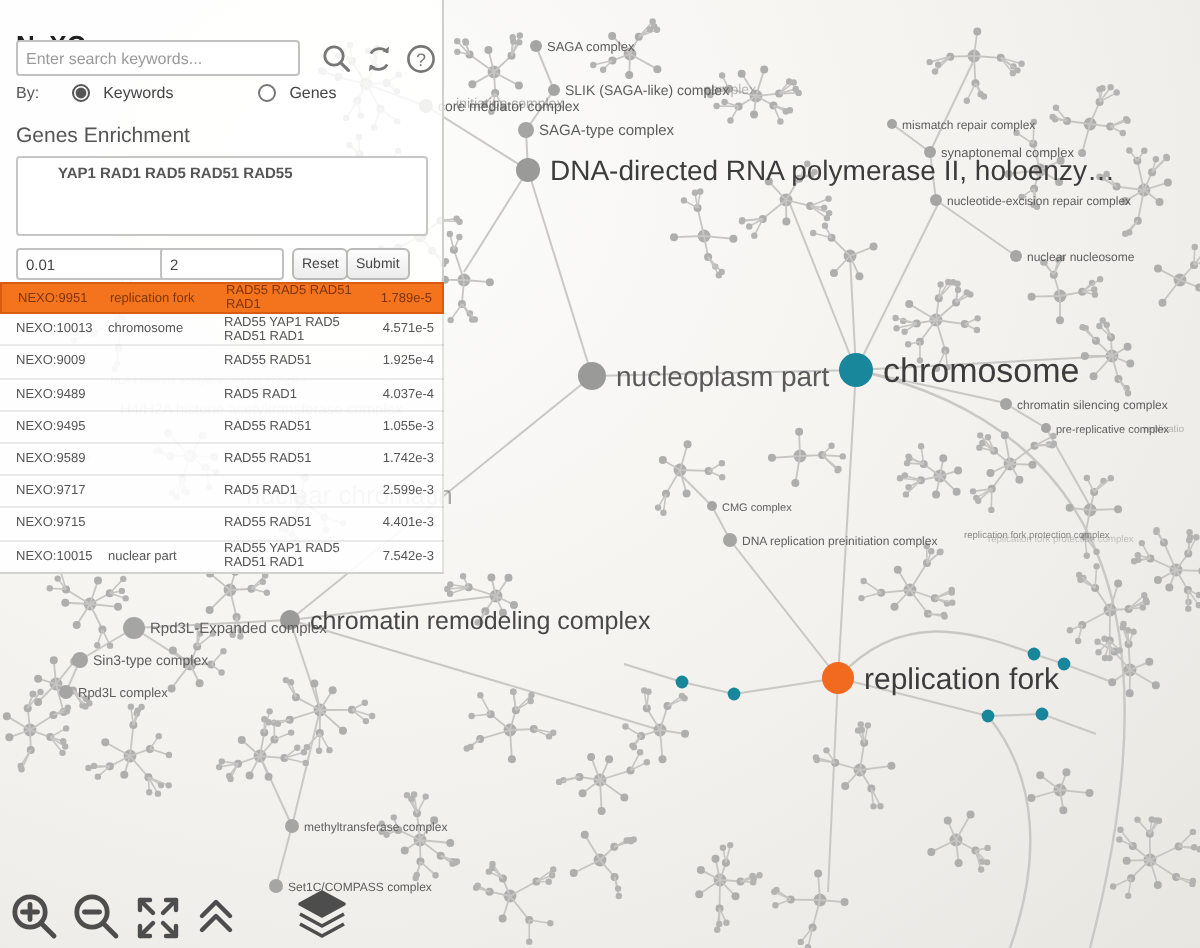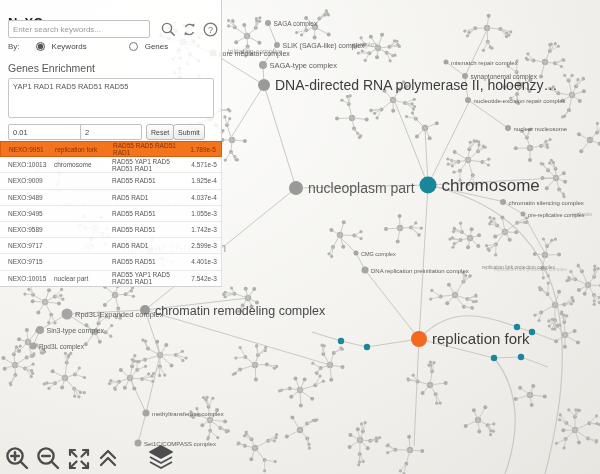--- a/index.html
+++ b/index.html
@@ -21,21 +21,21 @@
   .search-row input::placeholder { color:#9a9a9a; }
   .icon-btn { position:absolute; top:1px; width:17px; height:17px; background:none; border:none;
     cursor:pointer; padding:0; }
   .radio-row { position:absolute; left:8px; top:42px; font-size:8px; color:#555;
     display:flex; align-items:center; gap:4px; }
   .radio-row label { margin-right:26px; color:#444;text-align:center; }
   .radio-row input { width:9px; height:9px; margin:0 3px 0 12px; accent-color:#555; }
   .te-head { position:absolute; left:8px; top:62px; font-size:10.5px; color:#555; }
   #query-box { position:absolute; left:8px; top:78px; width:206px; height:40px;
     border:1px solid #c6c6c4; border-radius:2px; background:#fff; font-size:7.5px;
-    font-family:"Liberation Sans", sans-serif; color:#555; padding:3px 4px; resize:none; outline:none; }
+    font-family:"Liberation Sans", sans-serif; color:#555; padding:3px 20px; resize:none; outline:none;font-weight:bold; }
   .param-row input { position:absolute; top:124px; height:16px; border:1px solid #c2c2c2;
     border-radius:2px; font-size:7.5px; padding:0 4px; color:#444; background:#fff; outline:none; }
   #pval-input { left:8px; width:88px; }
   #mingenes-input { left:80px; width:62px; }
   .param-row button { position:absolute; top:124px; height:16px; font-size:7px; color:#444;
     background:linear-gradient(#fdfdfd,#ececec); border:1px solid #b9b9b7; border-radius:3px;
     cursor:pointer; padding:0 4px; }
   #reset-btn { left:146px; }
   #submit-btn { left:173px; }
 

